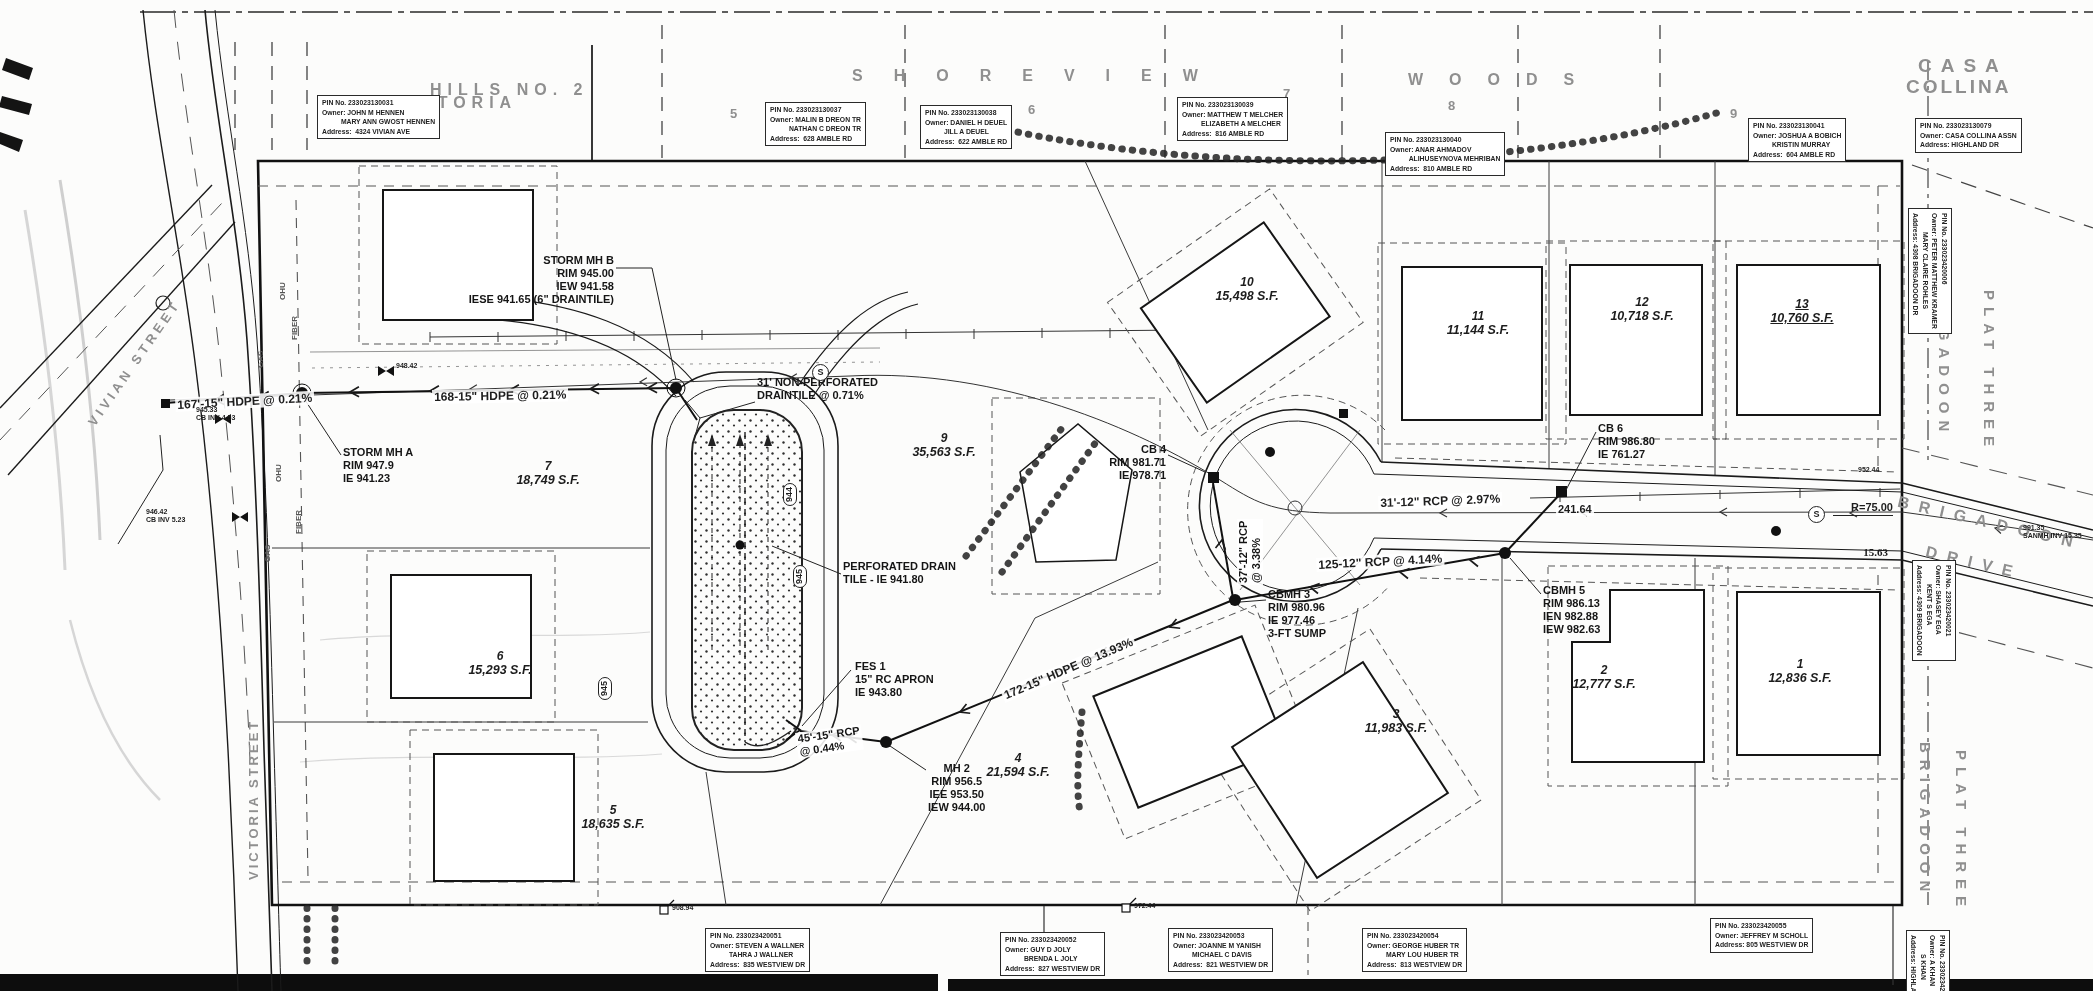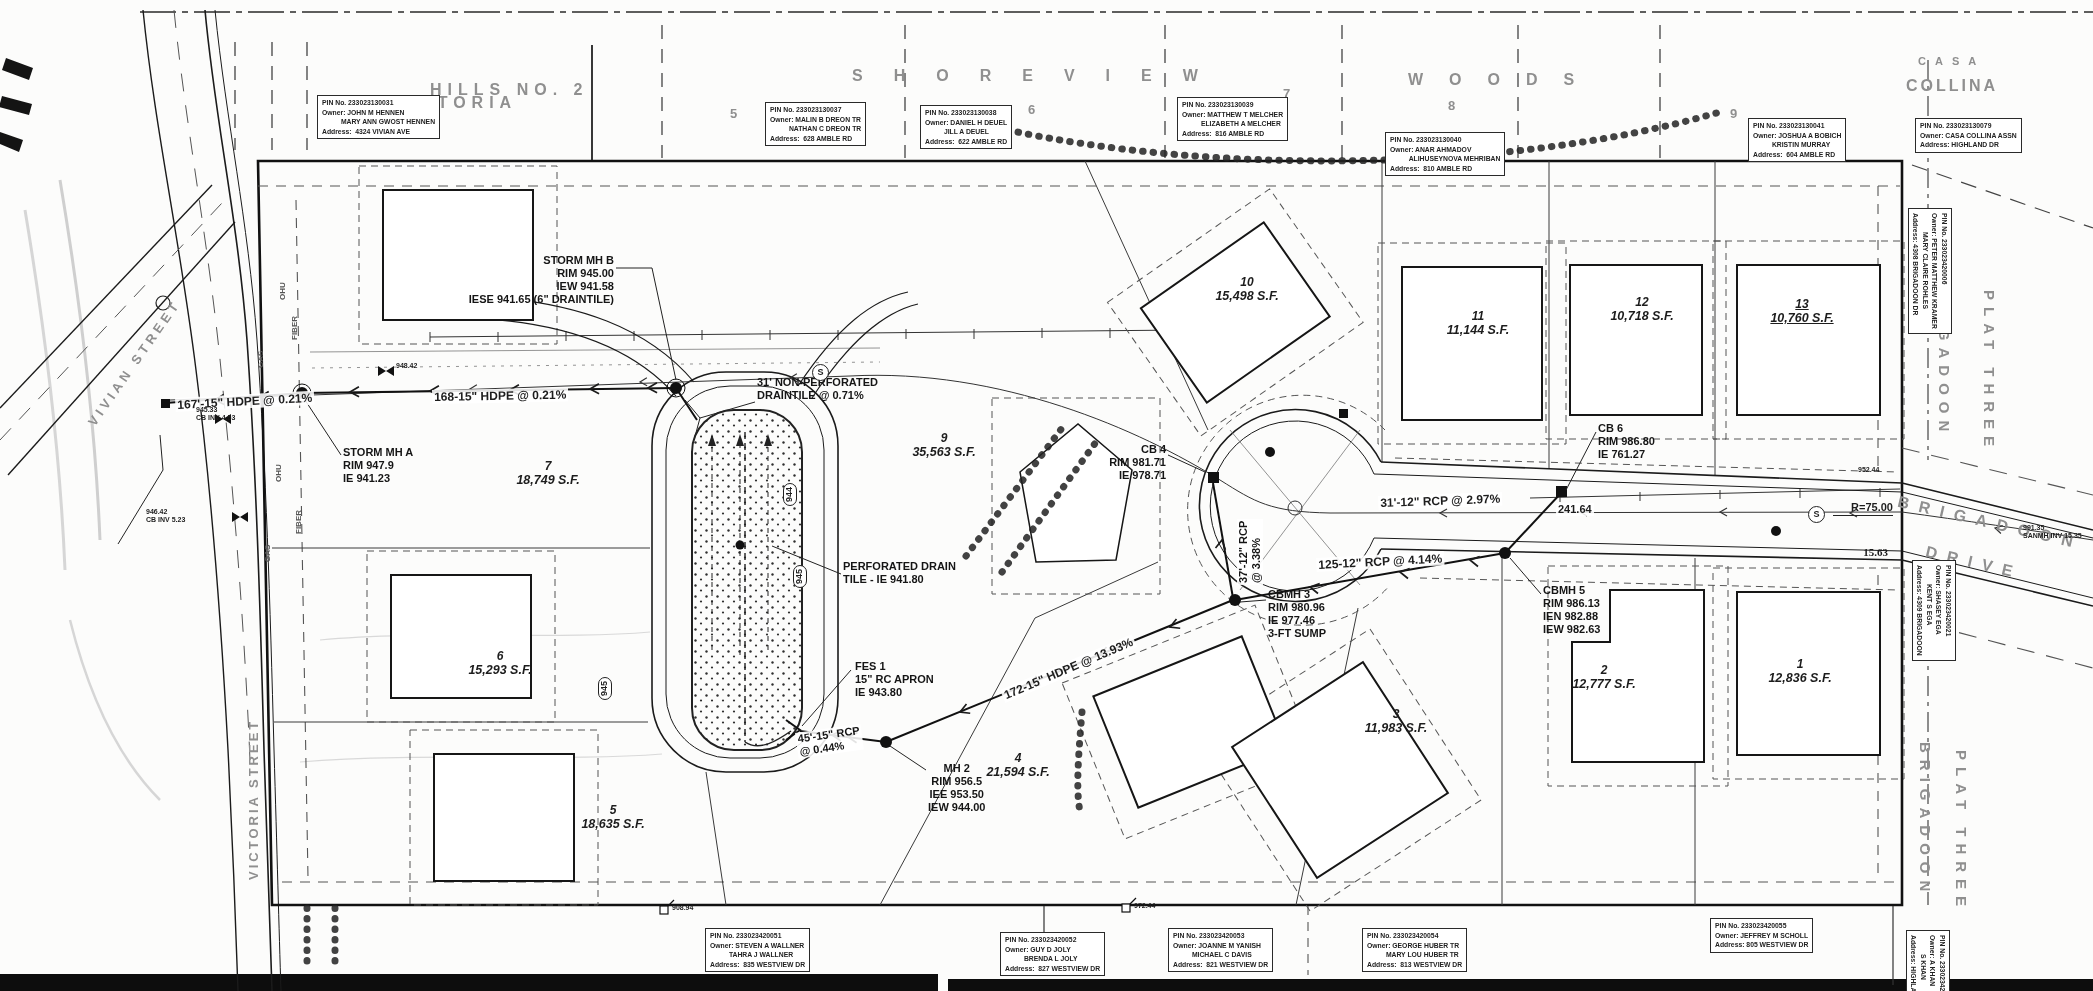--- a/index.html
+++ b/index.html
@@ -255,22 +255,22 @@
   <rect x="1122" y="904" width="8" height="8" stroke="#111" stroke-width="1.2" fill="#fff"></rect>
   <path d="M1130,904 l6,-6" stroke="#111" stroke-width="1.2"></path>
   <path d="M1044,906 V975 M1893,906 V985" stroke="#333" stroke-width="1.2" fill="none"></path>
   <path d="M1308,906 V975" stroke="#555" stroke-width="1.1" stroke-dasharray="9 7" fill="none"></path>
 </svg>
 
 <div class="lbl gray" style="left:393px;top:53px;font-size:16px;letter-spacing:6px;margin-top:40px;">VICTORIA</div>
 <div class="lbl gray" style="left:430px;top:80px;font-size:16px;letter-spacing:6px;">HILLS NO. 2</div>
 <div class="lbl gray title-sp" style="left:852px;top:66px;">SHOREVIEW</div>
 <div class="lbl gray title-sp2" style="left:1408px;top:70px;">WOODS</div>
-<div class="lbl gray" style="left:1918px;top:55px;font-size:11px;letter-spacing:9px;">CASA</div>
-<div class="lbl gray" style="left:1906px;top:76px;font-size:16px;letter-spacing:3px;">COLLINA</div>
+<div class="lbl gray" style="left:1918px;top:55px;font-size:19px;letter-spacing:9px;">CASA</div>
+<div class="lbl gray" style="left:1906px;top:76px;font-size:19px;letter-spacing:3px;">COLLINA</div>
 <div class="lbl gray s13" style="left:730px;top:106px;">5</div>
 <div class="lbl gray s13" style="left:1028px;top:102px;">6</div>
 <div class="lbl gray s13" style="left:1283px;top:86px;">7</div>
 <div class="lbl gray s13" style="left:1448px;top:98px;">8</div>
 <div class="lbl gray s13" style="left:1730px;top:106px;">9</div>
 
 <div class="lbl gray rot90" style="left:1953px;top:282px;font-size:15px;letter-spacing:7px;">BRIGADOON</div>
 <div class="lbl gray rot90" style="left:1998px;top:290px;font-size:15px;letter-spacing:7px;">PLAT THREE</div>
 <div class="lbl gray rot90" style="left:1934px;top:742px;font-size:15px;letter-spacing:7px;">BRIGADOON</div>
 <div class="lbl gray rot90" style="left:1970px;top:750px;font-size:15px;letter-spacing:7px;">PLAT THREE</div>

